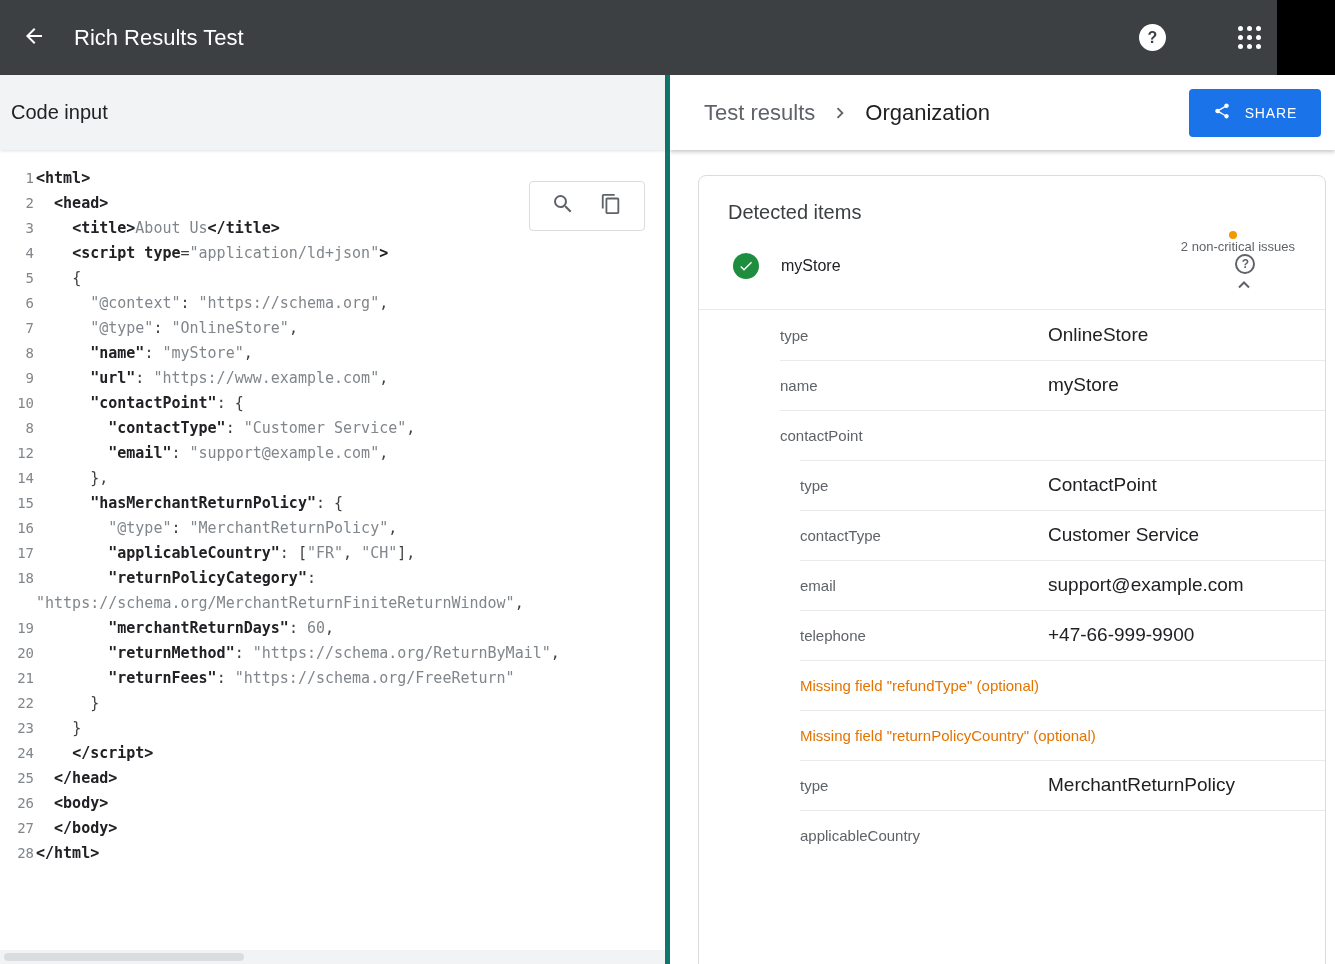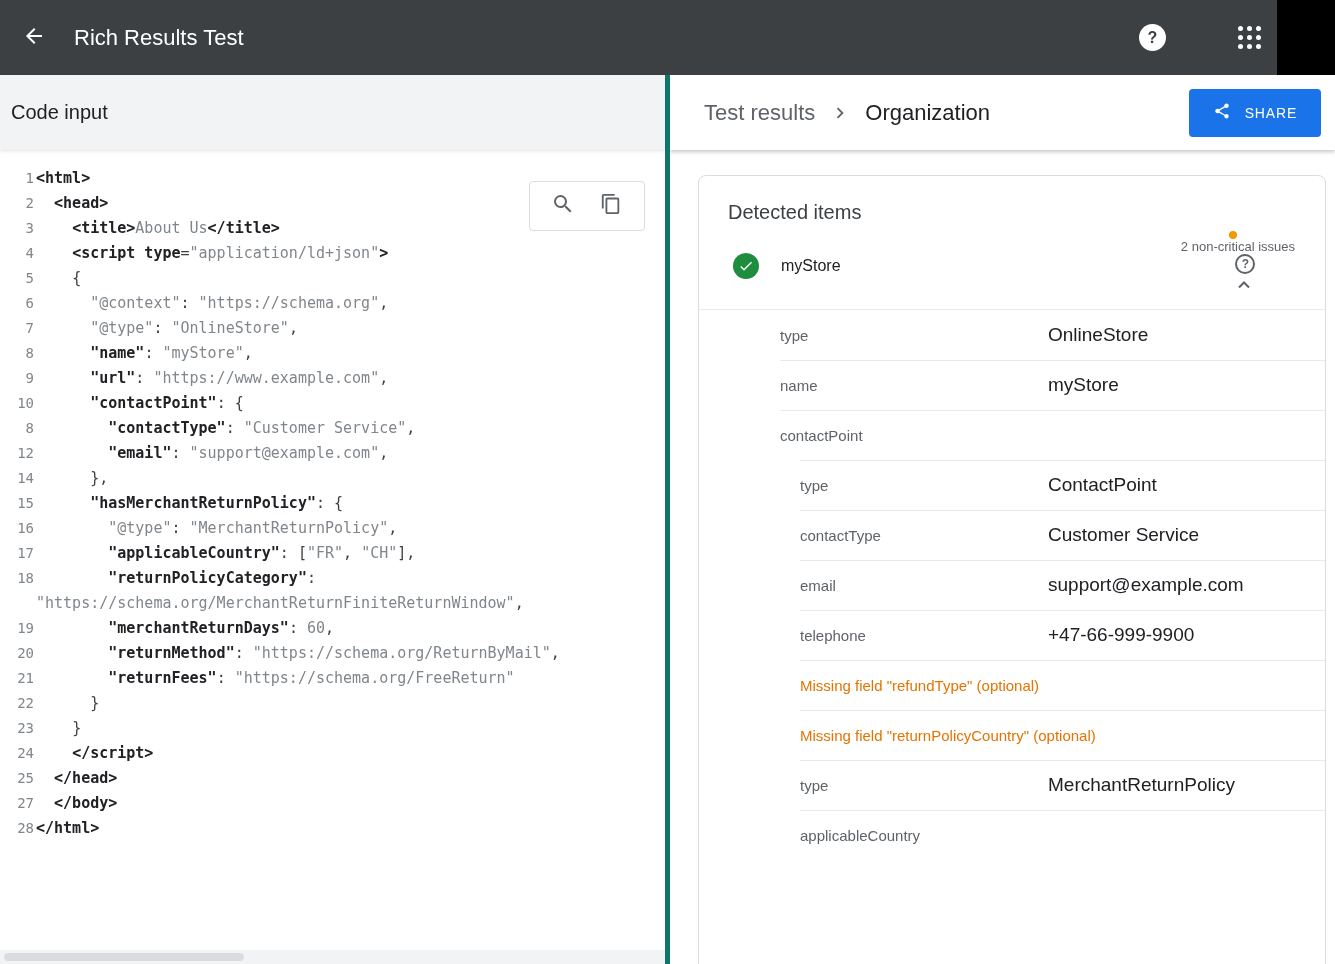--- a/index.html
+++ b/index.html
@@ -200,20 +200,24 @@
             </div>
             <div class="code-line">
               <span class="gutter-num">24</span>
               <span class="code-text"><span class="tok-p">    </span><span class="tok-t">&lt;/script&gt;</span></span>
             </div>
             <div class="code-line">
               <span class="gutter-num">25</span>
               <span class="code-text"><span class="tok-p">  </span><span class="tok-t">&lt;/head&gt;</span></span>
             </div>
             <div class="code-line">
+              <span class="gutter-num">26</span>
+              <span class="code-text"><span class="tok-p">  </span><span class="tok-t">&lt;body&gt;</span></span>
+            </div>
+            <div class="code-line">
               <span class="gutter-num">27</span>
               <span class="code-text"><span class="tok-p">  </span><span class="tok-t">&lt;/body&gt;</span></span>
             </div>
             <div class="code-line">
               <span class="gutter-num">28</span>
               <span class="code-text"><span class="tok-t">&lt;/html&gt;</span></span>
             </div>
           </div>
       </div>
       <div class="code-toolbox">

